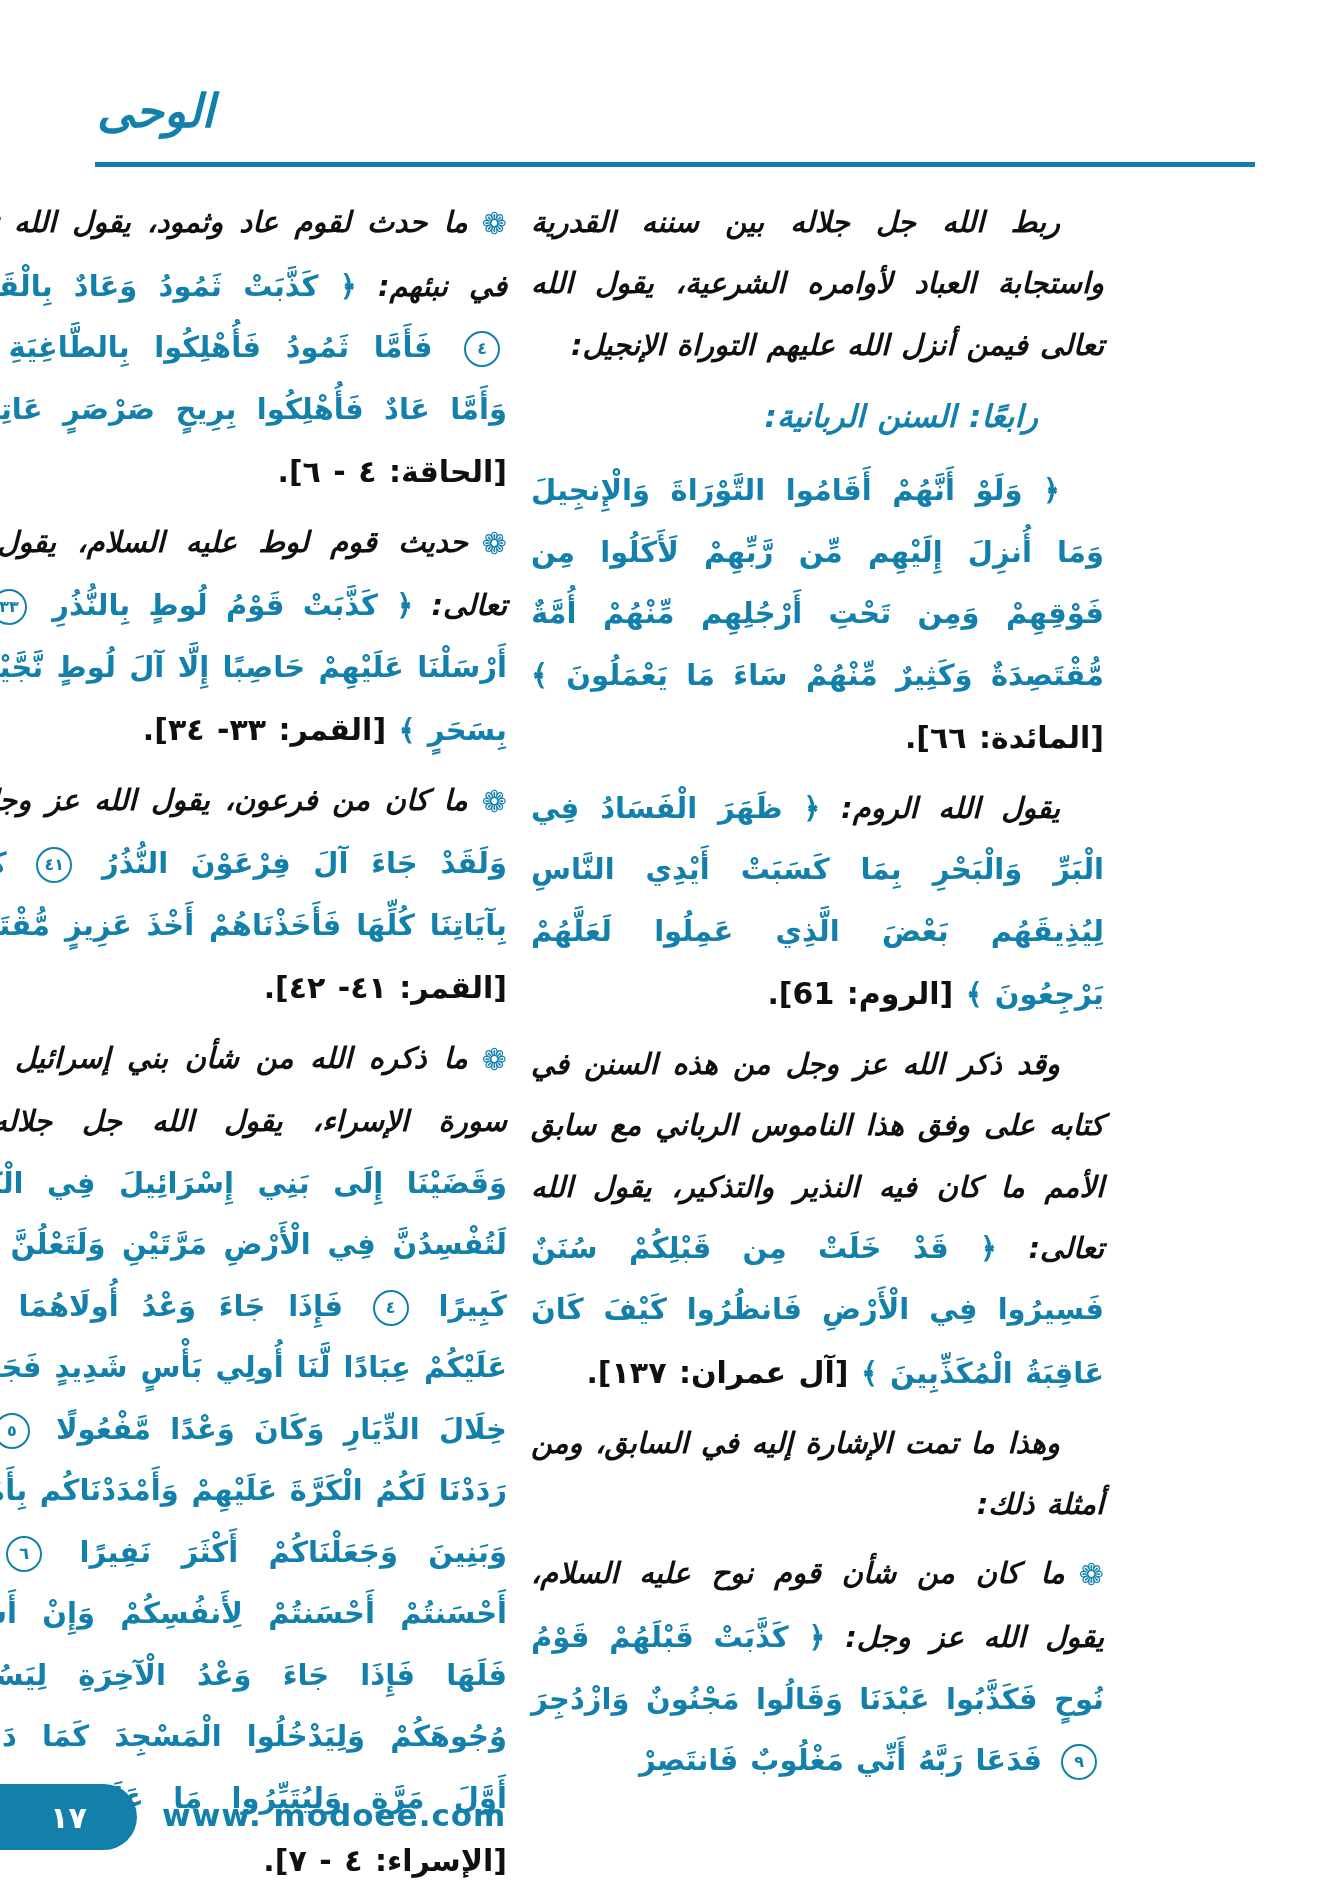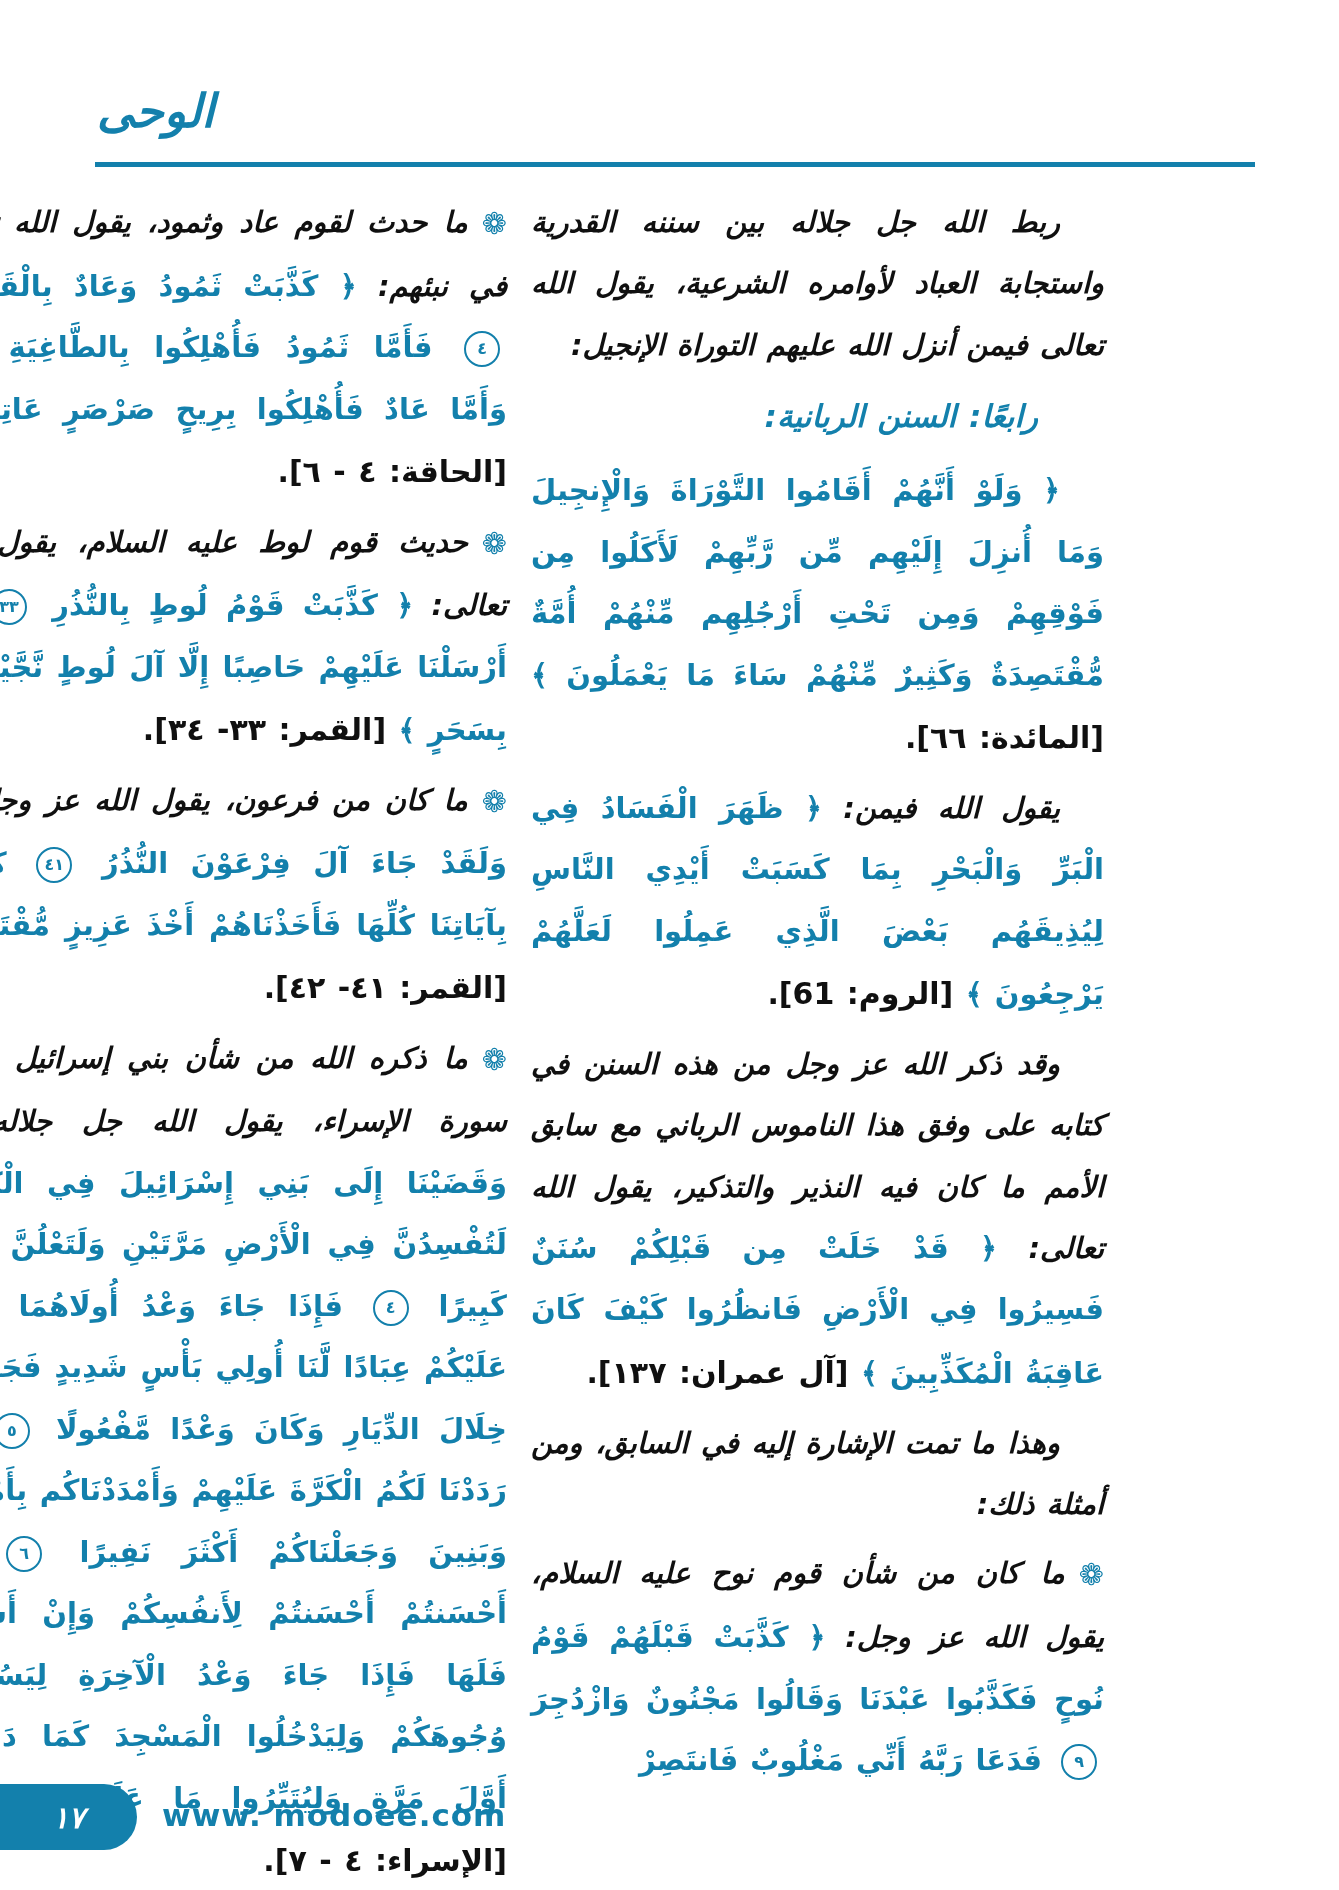--- a/index.html
+++ b/index.html
@@ -60,21 +60,21 @@
     color:var(--accent); font-size:16px; font-weight:700; line-height:1;
     margin:0 7px; vertical-align:middle; text-indent:0;
   }
 
   
   .page-tab{
     position:absolute; left:0; top:1784px;
     width:137px; height:66px;
     background:var(--accent);
     border-radius:0 34px 34px 0;
-    display:flex; align-items:center; justify-content:center;font-style:italic;
+    display:flex; align-items:center; justify-content:center;
   }
   .page-tab span{ color:#ffffff; font-size:30px; font-weight:700; }
   .website{
     position:absolute; left:162px; top:1797px;
     color:var(--accent); font-size:31px; font-weight:700;
     direction:ltr; letter-spacing:1px;
   }
 </style>
 </head>
 <body>
@@ -83,21 +83,21 @@
 
   <div class="page-header-title">الوحى</div>
 
   <div class="header-rule"></div>
 
   <main class="columns">
     <section class="col col-right" id="col-right">
         <div class="block para"><span class="seg-text">ربط الله جل جلاله بين سننه القدرية واستجابة العباد لأوامره الشرعية، يقول الله تعالى فيمن أنزل الله عليهم التوراة الإنجيل:</span></div>
         <div class="block heading"><span class="seg-text">رابعًا: السنن الربانية:</span></div>
         <div class="block para"><span class="seg-quran">﴿ وَلَوْ أَنَّهُمْ أَقَامُوا التَّوْرَاةَ وَالْإِنجِيلَ وَمَا أُنزِلَ إِلَيْهِم مِّن رَّبِّهِمْ لَأَكَلُوا مِن فَوْقِهِمْ وَمِن تَحْتِ أَرْجُلِهِم مِّنْهُمْ أُمَّةٌ مُّقْتَصِدَةٌ وَكَثِيرٌ مِّنْهُمْ سَاءَ مَا يَعْمَلُونَ ﴾</span><span class="seg-ref"> [المائدة: ٦٦].</span></div>
-        <div class="block para"><span class="seg-text">يقول الله فيمن: </span><span class="seg-quran">﴿ ظَهَرَ الْفَسَادُ فِي الْبَرِّ وَالْبَحْرِ بِمَا كَسَبَتْ أَيْدِي النَّاسِ لِيُذِيقَهُم بَعْضَ الَّذِي عَمِلُوا لَعَلَّهُمْ يَرْجِعُونَ ﴾</span><span class="seg-ref"> [الروم: 61].</span></div>
+        <div class="block para"><span class="seg-text">يقول الله الروم: </span><span class="seg-quran">﴿ ظَهَرَ الْفَسَادُ فِي الْبَرِّ وَالْبَحْرِ بِمَا كَسَبَتْ أَيْدِي النَّاسِ لِيُذِيقَهُم بَعْضَ الَّذِي عَمِلُوا لَعَلَّهُمْ يَرْجِعُونَ ﴾</span><span class="seg-ref"> [الروم: 61].</span></div>
         <div class="block para"><span class="seg-text">وقد ذكر الله عز وجل من هذه السنن في كتابه على وفق هذا الناموس الرباني مع سابق الأمم ما كان فيه النذير والتذكير، يقول الله تعالى: </span><span class="seg-quran">﴿ قَدْ خَلَتْ مِن قَبْلِكُمْ سُنَنٌ فَسِيرُوا فِي الْأَرْضِ فَانظُرُوا كَيْفَ كَانَ عَاقِبَةُ الْمُكَذِّبِينَ ﴾</span><span class="seg-ref"> [آل عمران: ١٣٧].</span></div>
         <div class="block para"><span class="seg-text">وهذا ما تمت الإشارة إليه في السابق، ومن أمثلة ذلك:</span></div>
         <div class="block bullet"><span class="bullet-icon">❁</span><span class="seg-text">ما كان من شأن قوم نوح عليه السلام، يقول الله عز وجل: </span><span class="seg-quran">﴿ كَذَّبَتْ قَبْلَهُمْ قَوْمُ نُوحٍ فَكَذَّبُوا عَبْدَنَا وَقَالُوا مَجْنُونٌ وَازْدُجِرَ </span><span class="seg-vnum">٩</span><span class="seg-quran"> فَدَعَا رَبَّهُ أَنِّي مَغْلُوبٌ فَانتَصِرْ </span></div>
       </section>
     <section class="col col-left" id="col-left">
         <div class="block bullet"><span class="bullet-icon">❁</span><span class="seg-text">ما حدث لقوم عاد وثمود، يقول الله تعالى في نبئهم: </span><span class="seg-quran">﴿ كَذَّبَتْ ثَمُودُ وَعَادٌ بِالْقَارِعَةِ </span><span class="seg-vnum">٤</span><span class="seg-quran"> فَأَمَّا ثَمُودُ فَأُهْلِكُوا بِالطَّاغِيَةِ </span><span class="seg-vnum">٥</span><span class="seg-quran"> وَأَمَّا عَادٌ فَأُهْلِكُوا بِرِيحٍ صَرْصَرٍ عَاتِيَةٍ ﴾</span><span class="seg-ref"> [الحاقة: ٤ - ٦].</span></div>
         <div class="block bullet"><span class="bullet-icon">❁</span><span class="seg-text">حديث قوم لوط عليه السلام، يقول الله تعالى: </span><span class="seg-quran">﴿ كَذَّبَتْ قَوْمُ لُوطٍ بِالنُّذُرِ </span><span class="seg-vnum">٣٣</span><span class="seg-quran"> إِنَّا أَرْسَلْنَا عَلَيْهِمْ حَاصِبًا إِلَّا آلَ لُوطٍ نَّجَّيْنَاهُم بِسَحَرٍ ﴾</span><span class="seg-ref"> [القمر: ٣٣- ٣٤].</span></div>
         <div class="block bullet"><span class="bullet-icon">❁</span><span class="seg-text">ما كان من فرعون، يقول الله عز وجل: </span><span class="seg-quran">﴿ وَلَقَدْ جَاءَ آلَ فِرْعَوْنَ النُّذُرُ </span><span class="seg-vnum">٤١</span><span class="seg-quran"> كَذَّبُوا بِآيَاتِنَا كُلِّهَا فَأَخَذْنَاهُمْ أَخْذَ عَزِيزٍ مُّقْتَدِرٍ ﴾</span><span class="seg-ref"> [القمر: ٤١- ٤٢].</span></div>
         <div class="block bullet"><span class="bullet-icon">❁</span><span class="seg-text">ما ذكره الله من شأن بني إسرائيل مطلع سورة الإسراء، يقول الله جل جلاله: </span><span class="seg-quran">﴿ وَقَضَيْنَا إِلَى بَنِي إِسْرَائِيلَ فِي الْكِتَابِ لَتُفْسِدُنَّ فِي الْأَرْضِ مَرَّتَيْنِ وَلَتَعْلُنَّ عُلُوًّا كَبِيرًا </span><span class="seg-vnum">٤</span><span class="seg-quran"> فَإِذَا جَاءَ وَعْدُ أُولَاهُمَا بَعَثْنَا عَلَيْكُمْ عِبَادًا لَّنَا أُولِي بَأْسٍ شَدِيدٍ فَجَاسُوا خِلَالَ الدِّيَارِ وَكَانَ وَعْدًا مَّفْعُولًا </span><span class="seg-vnum">٥</span><span class="seg-quran"> ثُمَّ رَدَدْنَا لَكُمُ الْكَرَّةَ عَلَيْهِمْ وَأَمْدَدْنَاكُم بِأَمْوَالٍ وَبَنِينَ وَجَعَلْنَاكُمْ أَكْثَرَ نَفِيرًا </span><span class="seg-vnum">٦</span><span class="seg-quran"> إِنْ أَحْسَنتُمْ أَحْسَنتُمْ لِأَنفُسِكُمْ وَإِنْ أَسَأْتُمْ فَلَهَا فَإِذَا جَاءَ وَعْدُ الْآخِرَةِ لِيَسُوءُوا وُجُوهَكُمْ وَلِيَدْخُلُوا الْمَسْجِدَ كَمَا دَخَلُوهُ أَوَّلَ مَرَّةٍ وَلِيُتَبِّرُوا مَا عَلَوْا تَتْبِيرًا ﴾</span><span class="seg-ref"> [الإسراء: ٤ - ٧].</span></div>
       </section>

